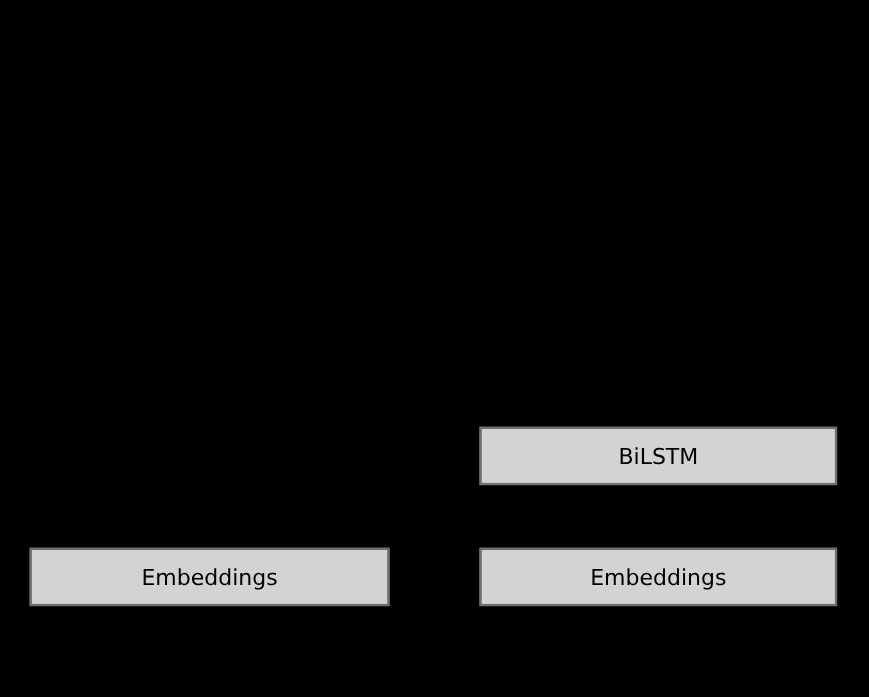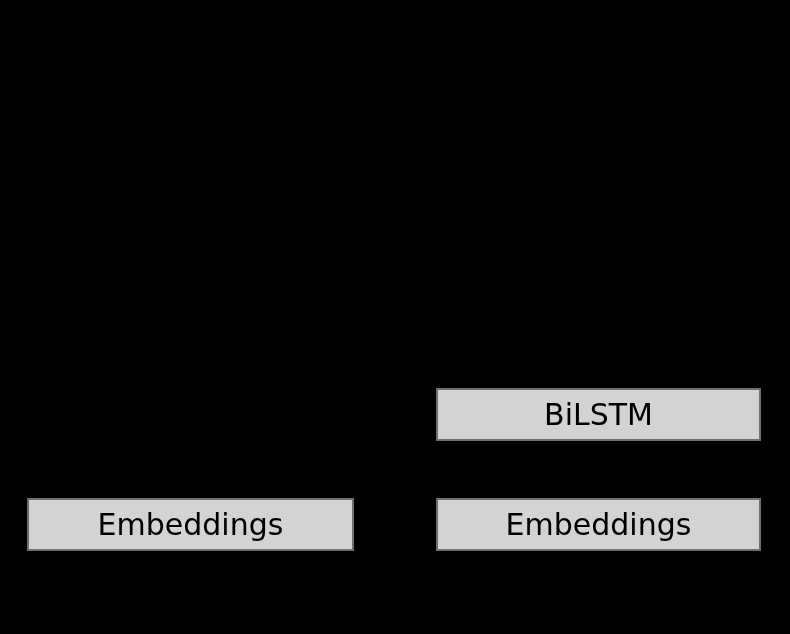--- a/index.html
+++ b/index.html
@@ -21,21 +21,21 @@
     position:absolute;
     box-sizing:border-box;
     background:var(--box-fill);
     border:2px solid var(--box-border);
     display:flex;
     align-items:center;
     justify-content:center;
   }
   .node span{
     color:var(--text);
-    font-size:30px;
+    font-size:20px;
     line-height:1;
     white-space:nowrap;
   }
   .node-bilstm      {left:436px; top:388px; width:325px; height:53px;}
   .node-emb-right   {left:436px; top:498px; width:325px; height:53px;}
   .node-emb-left    {left:27px;  top:498px; width:327px; height:53px;}
 </style>
 </head>
 <body>
 

